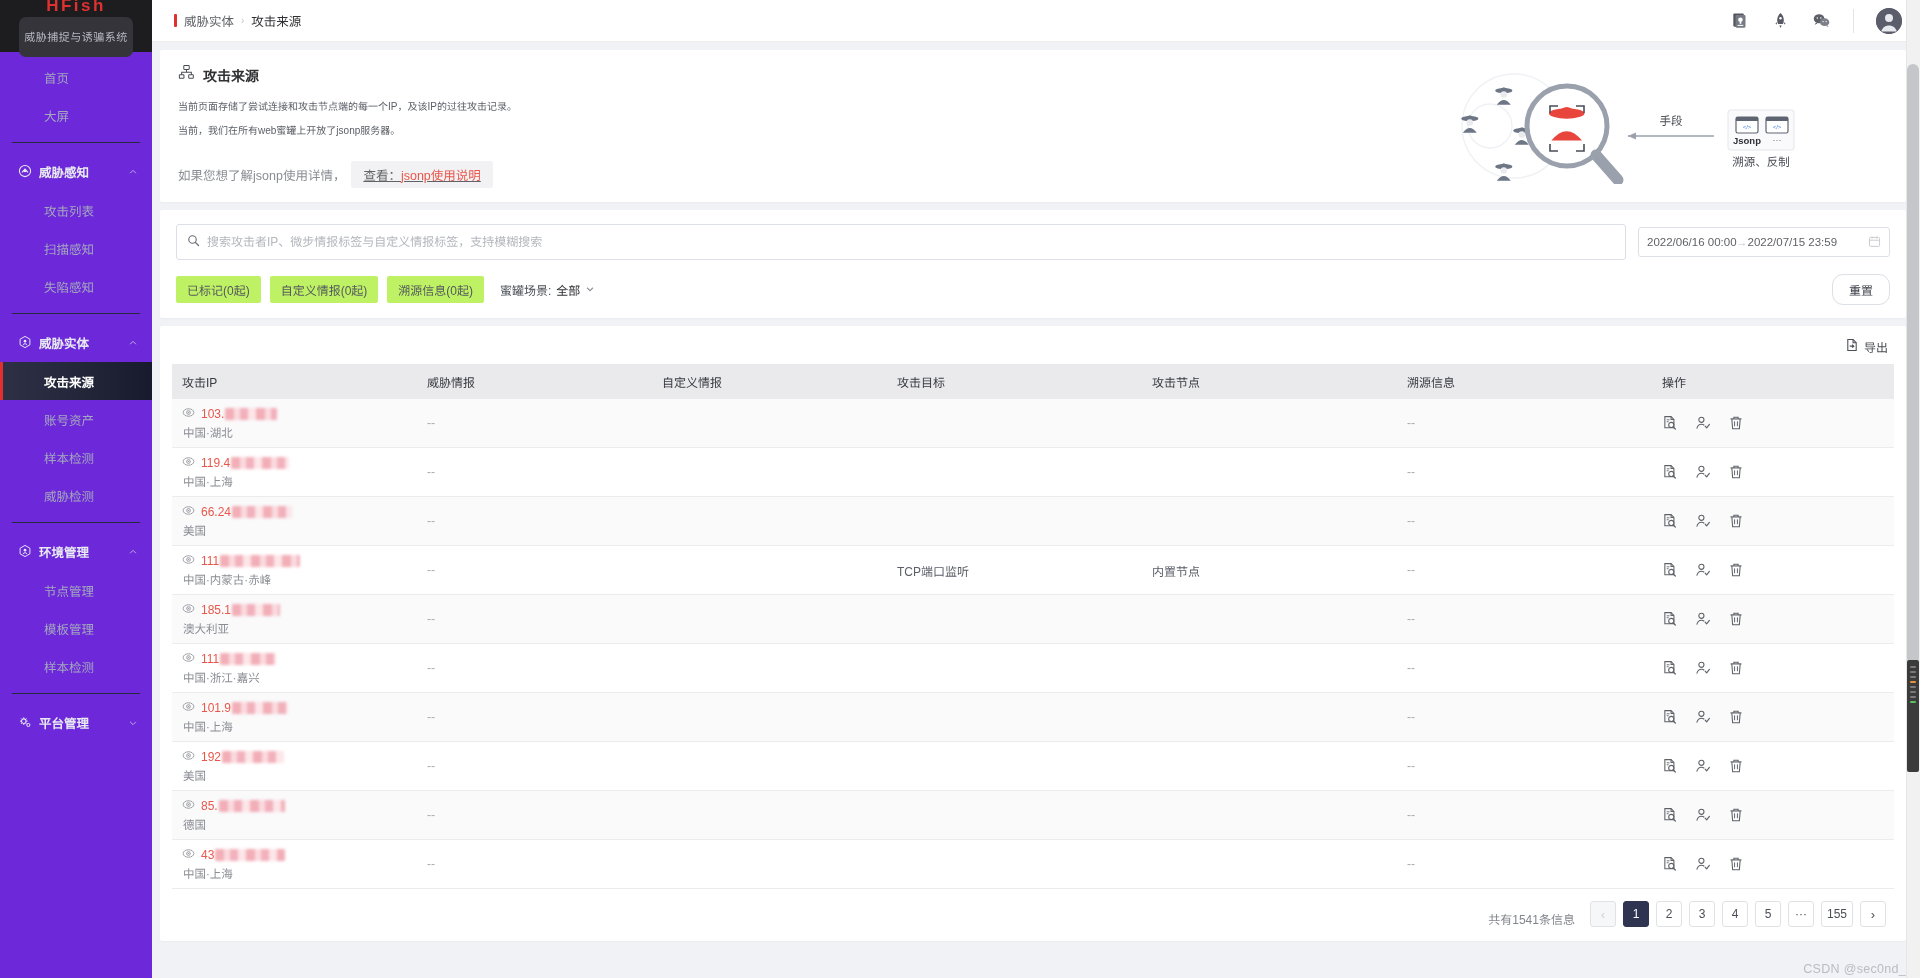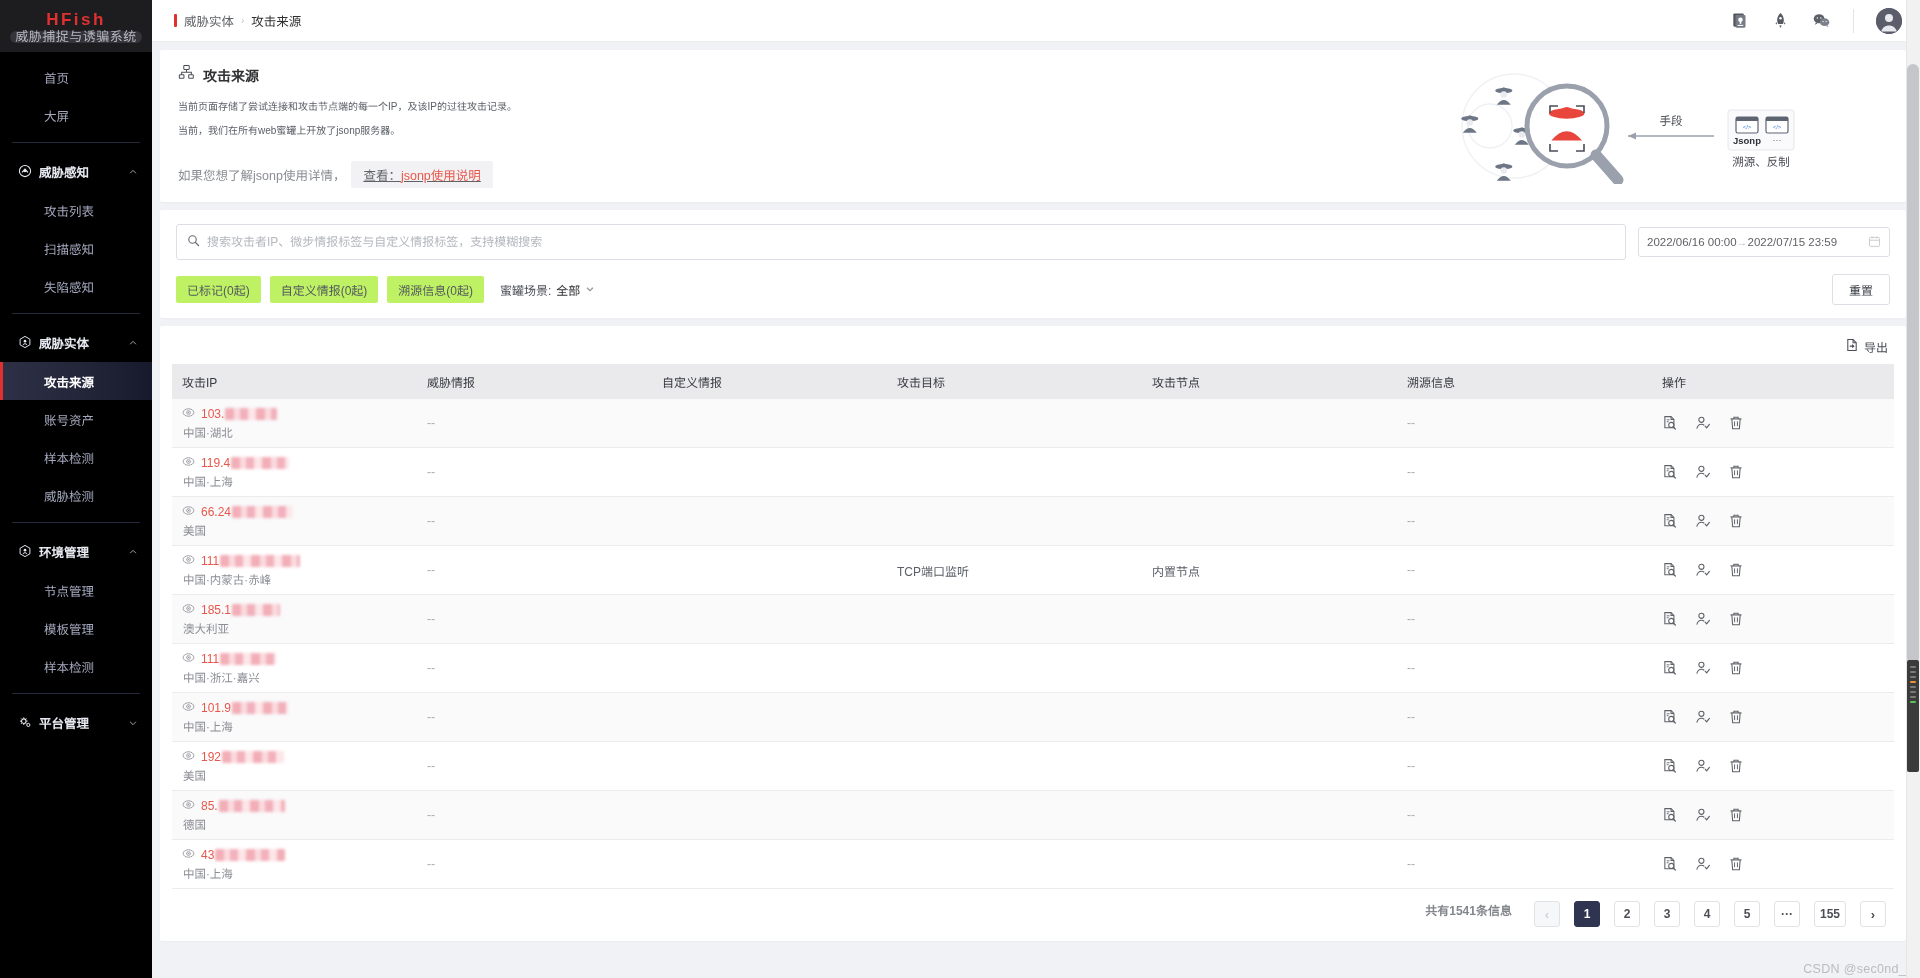--- a/index.html
+++ b/index.html
@@ -9,39 +9,39 @@
     font-family: "Liberation Sans", "DejaVu Sans", sans-serif;
     background: #f0f2f5;
     overflow: hidden;
     -webkit-font-smoothing: antialiased;
   }
   .app { display: flex; width: 1920px; height: 978px; position: relative; }
 
   
   .sidebar {
     width: 152px; min-width: 152px; height: 978px;
-    background: #000000;
+    background: #6d28d9;
     display: flex; flex-direction: column;
     overflow: hidden;
   }
   .brand {
     height: 52px; background: #1d1d20;
     display: flex; flex-direction: column;
     align-items: center; justify-content: center;
     padding-top: 2px;
   }
   .brand-name {
     color: #e03030; font-size: 17px; font-weight: bold;
     letter-spacing: 2.5px; line-height: 17px;
   }
   .brand-sub {
     margin-top: 3px;
     background: #34343a; color: #b9b9c4;
-    font-size: 13px; letter-spacing: .5px;
-    padding: 1px 5px; border-radius: 7px; line-height: 10px;
+    font-size: 11px; letter-spacing: .5px;
+    padding: 15px 5px; border-radius: 7px; line-height: 10px;
   }
   .nav { padding-top: 6px; flex: 1; }
   .nav-link {
     height: 38px; display: flex; align-items: center;
     padding-left: 44px; color: #a3a8bd; font-size: 12.5px;
     cursor: pointer; position: relative;
   }
   .nav-sep { height: 1px; background: #272a3d; margin: 8px 12px; }
   .nav-group {
     height: 40px; display: flex; align-items: center;
@@ -130,21 +130,21 @@
   .frow2 { display: flex; align-items: center; margin-top: 14px; gap: 9px; }
   .chip {
     background: #bef264; color: #54585f; font-size: 12px;
     padding: 5px 11px; border-radius: 2px; cursor: pointer;
   }
   .scene { display: flex; align-items: center; gap: 5px; font-size: 12px; color: #303133; margin-left: 7px; cursor: pointer; }
   .scene .lab { color: #4c5058; }
   .scene .val { color: #303133; }
   .btn-reset {
     margin-left: auto; border: 1px solid #dcdfe6; background: #fff;
-    color: #3d4048; font-size: 12px; padding: 6px 16px; border-radius: 3px;
+    color: #3d4048; font-size: 12px; padding: 6px 16px; border-radius: 11px;
     cursor: pointer; font-family: inherit;
   }
 
   
   .table-panel { margin-top: 8px; padding: 10px 12px 8px 12px; }
   .tbl-tools { display: flex; justify-content: flex-end; padding: 2px 6px 9px 0; }
   .export {
     display: flex; align-items: center; gap: 5px;
     font-size: 12px; color: #4b4e55; cursor: pointer;
   }
@@ -176,22 +176,22 @@
     filter: blur(1.6px);
     border-radius: 1px; vertical-align: middle;
   }
   .loc { color: #8b8e95; font-size: 11.5px; padding-left: 1px; }
   .dash { color: #a8abb2; }
   .ops { display: flex; align-items: center; gap: 17px; }
   .op-ic { cursor: pointer; opacity: .82; width: 16px; height: 16px; display: inline-flex; }
 
   
   .pager {
-    display: flex; align-items: flex-start; justify-content: flex-end;
-    gap: 14px; padding: 12px 8px 6px 0; font-weight: bold;
+    display: flex; align-items: flex-end; justify-content: flex-end;
+    gap: 7px; padding: 12px 8px 6px 0;
   }
   .pg-total { font-size: 12px; color: #83868d; margin-right: 8px; }
   .pg {
     min-width: 26px; height: 26px; border: 1px solid #e0e2e6; border-radius: 3px;
     display: flex; align-items: center; justify-content: center;
     font-size: 12px; color: #4b4e55; background: #fff; cursor: pointer; padding: 0 5px;
   }
   .pg.active { background: #2f3550; border-color: #2f3550; color: #fff; }
   .pg.disabled { color: #cfd2d8; background: #f6f7f9; cursor: default; }
   .pg.arrow { font-size: 13px; }

